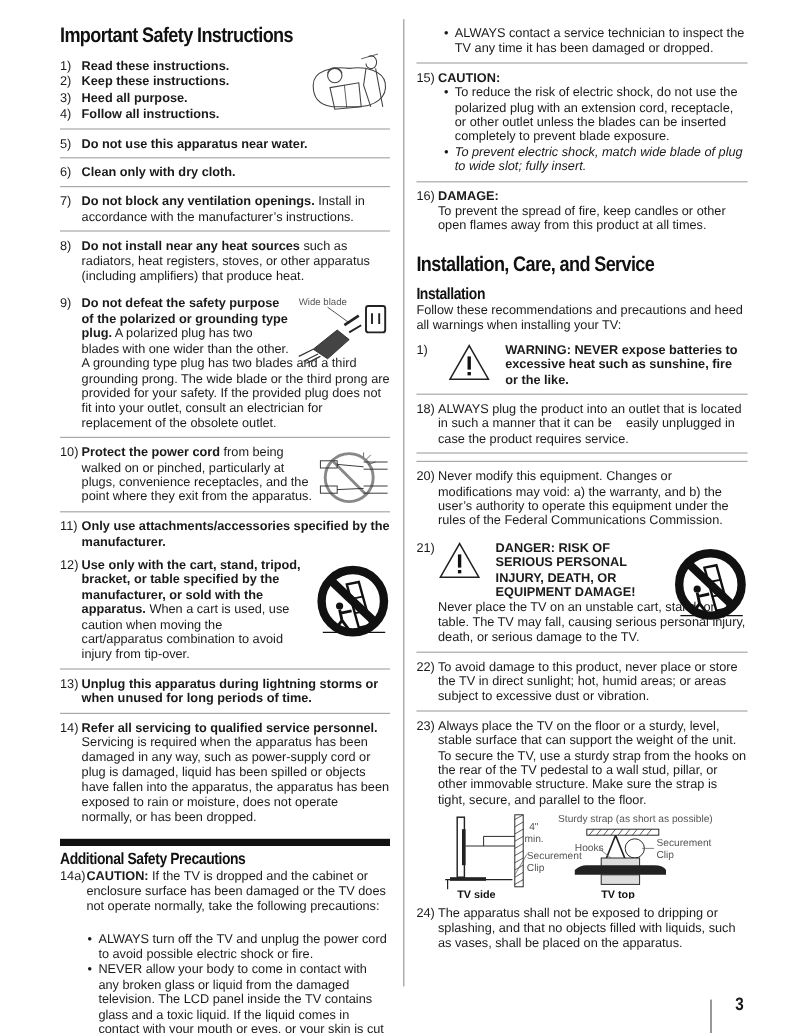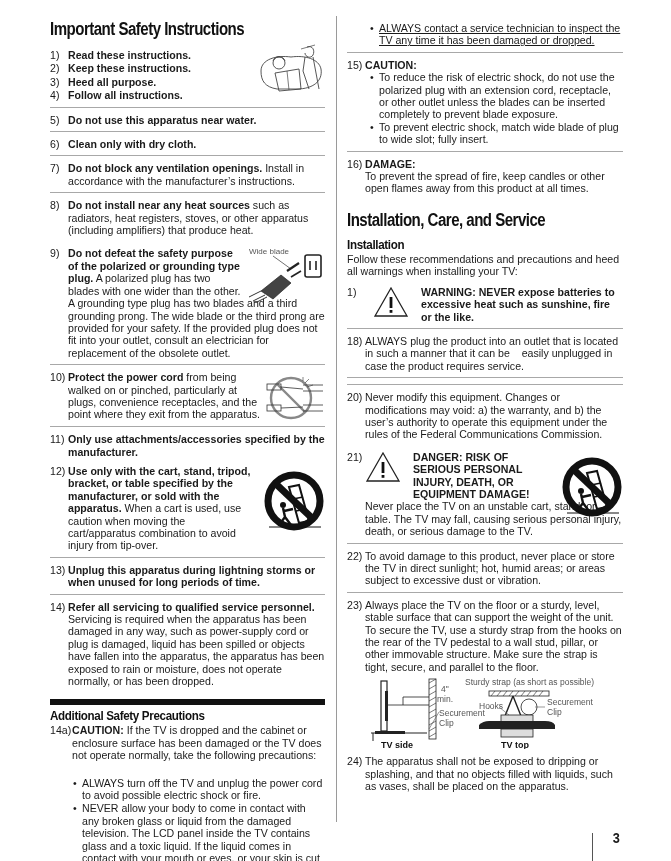--- a/index.html
+++ b/index.html
@@ -148,28 +148,28 @@
   <div class="h2" style="margin-bottom:0px;">Additional Safety Precautions</div>
   <div class="item" style="padding-left:22px;">
     <span class="num">14a)</span>
     <span class="b">CAUTION:</span><span> If the TV is dropped and the cabinet or enclosure surface has been damaged or the TV does not operate normally, take the following precautions:</span>
     <div class="bullet" style="margin-top:15px;"><span>ALWAYS turn off the TV and unplug the power cord to avoid possible electric shock or fire.</span></div>
     <div class="bullet" style="margin-top:1px;"><span>NEVER allow your body to come in contact with any broken glass or liquid from the damaged television. The LCD panel inside the TV contains glass and a toxic liquid. If the liquid comes in contact with your mouth or eyes, or your skin is cut by broken glass, rinse the affected area thoroughly with water and consult your doctor.</span></div>
   </div>
 </div>
 
 <div class="col col-right">
-  <div class="bullet" style="margin-left:22px;text-decoration:underline;"><span>ALWAYS contact a service technician to inspect the TV any time it has been damaged or dropped.</span></div>
+  <div class="bullet" style="margin-left:22px;"><span>ALWAYS contact a service technician to inspect the TV any time it has been damaged or dropped.</span></div>
 
   <div class="rule"></div>
   <div class="item" style="padding-left:18px;">
     <span class="num">15)</span>
     <span class="b">CAUTION:</span>
     <div class="bullet" style="margin-left:4px;"><span>To reduce the risk of electric shock, do not use the polarized plug with an extension cord, receptacle, or other outlet unless the blades can be inserted completely to prevent blade exposure.</span></div>
-    <div class="bullet" style="margin-left:4px;"><span>To prevent electric shock, match wide blade of plug to wide slot; fully insert.</span></div>
+    <div class="bullet" style="margin-left:4px;font-style:italic;"><span>To prevent electric shock, match wide blade of plug to wide slot; fully insert.</span></div>
   </div>
 
   <div class="rule"></div>
   <div class="item">
     <span class="num">16)</span>
     <span class="b">DAMAGE:</span>
     <div>To prevent the spread of fire, keep candles or other open flames away from this product at all times.</div>
   </div>
 
   <div style="height:14px;"></div>

